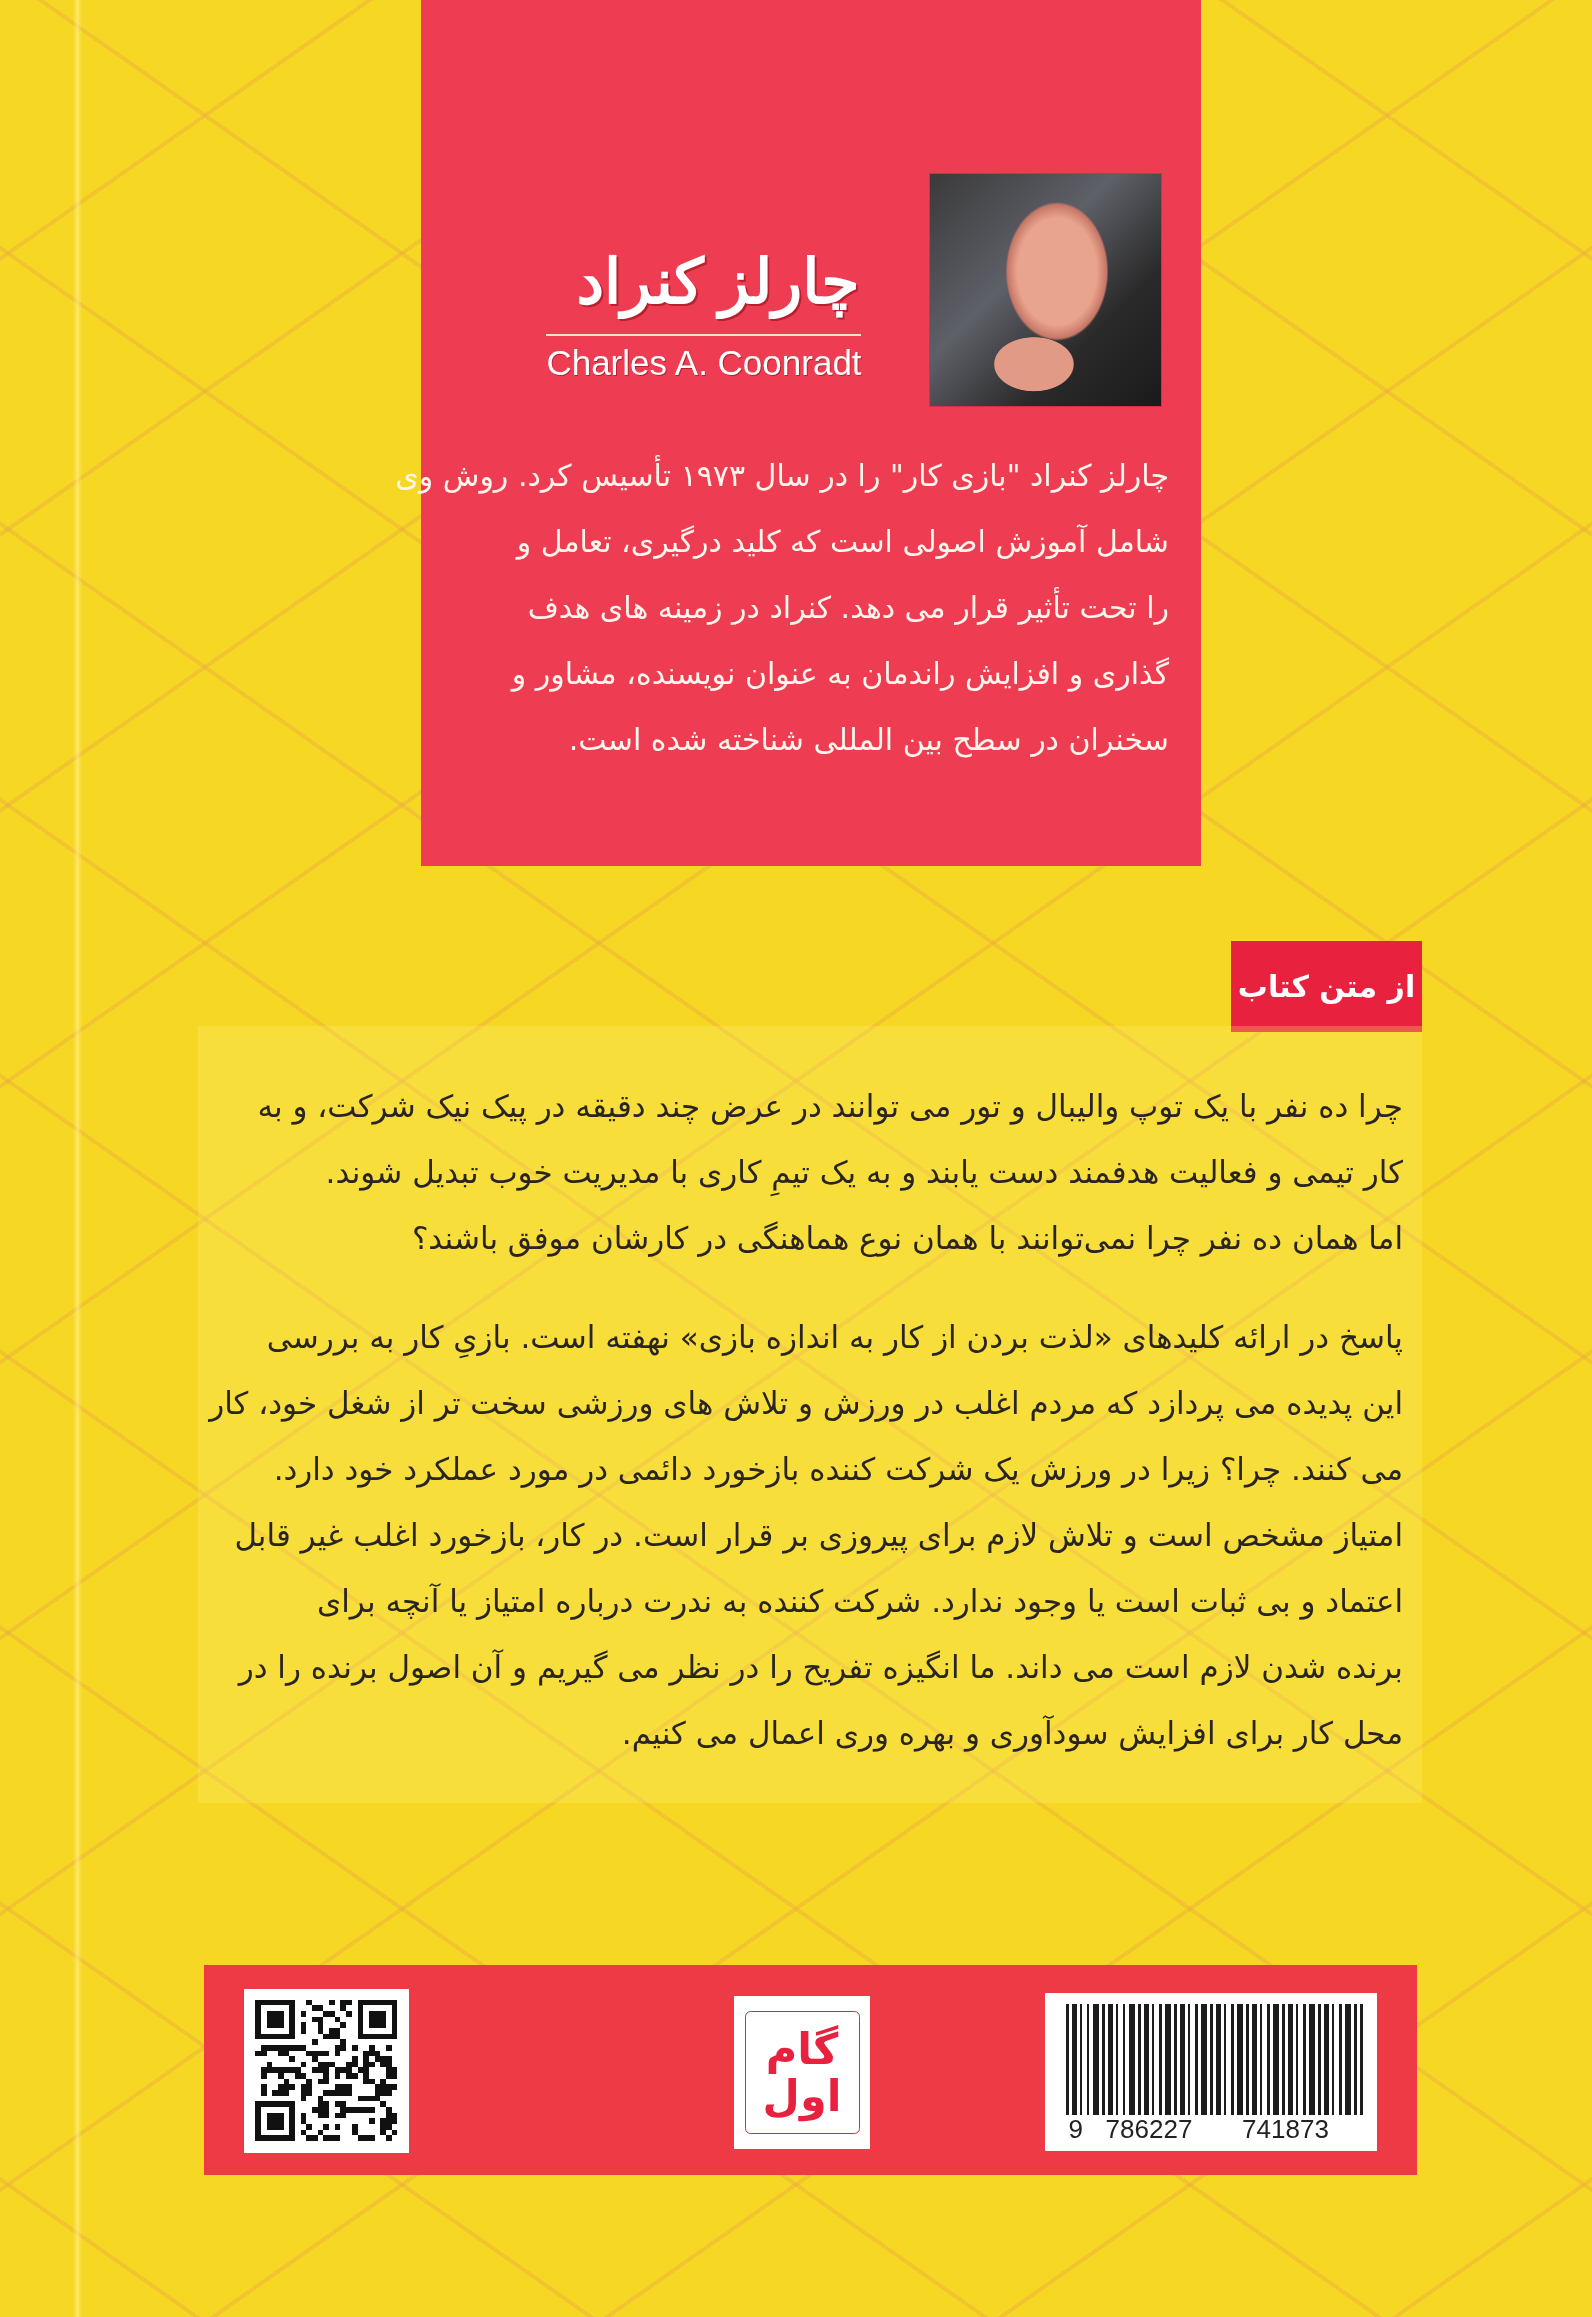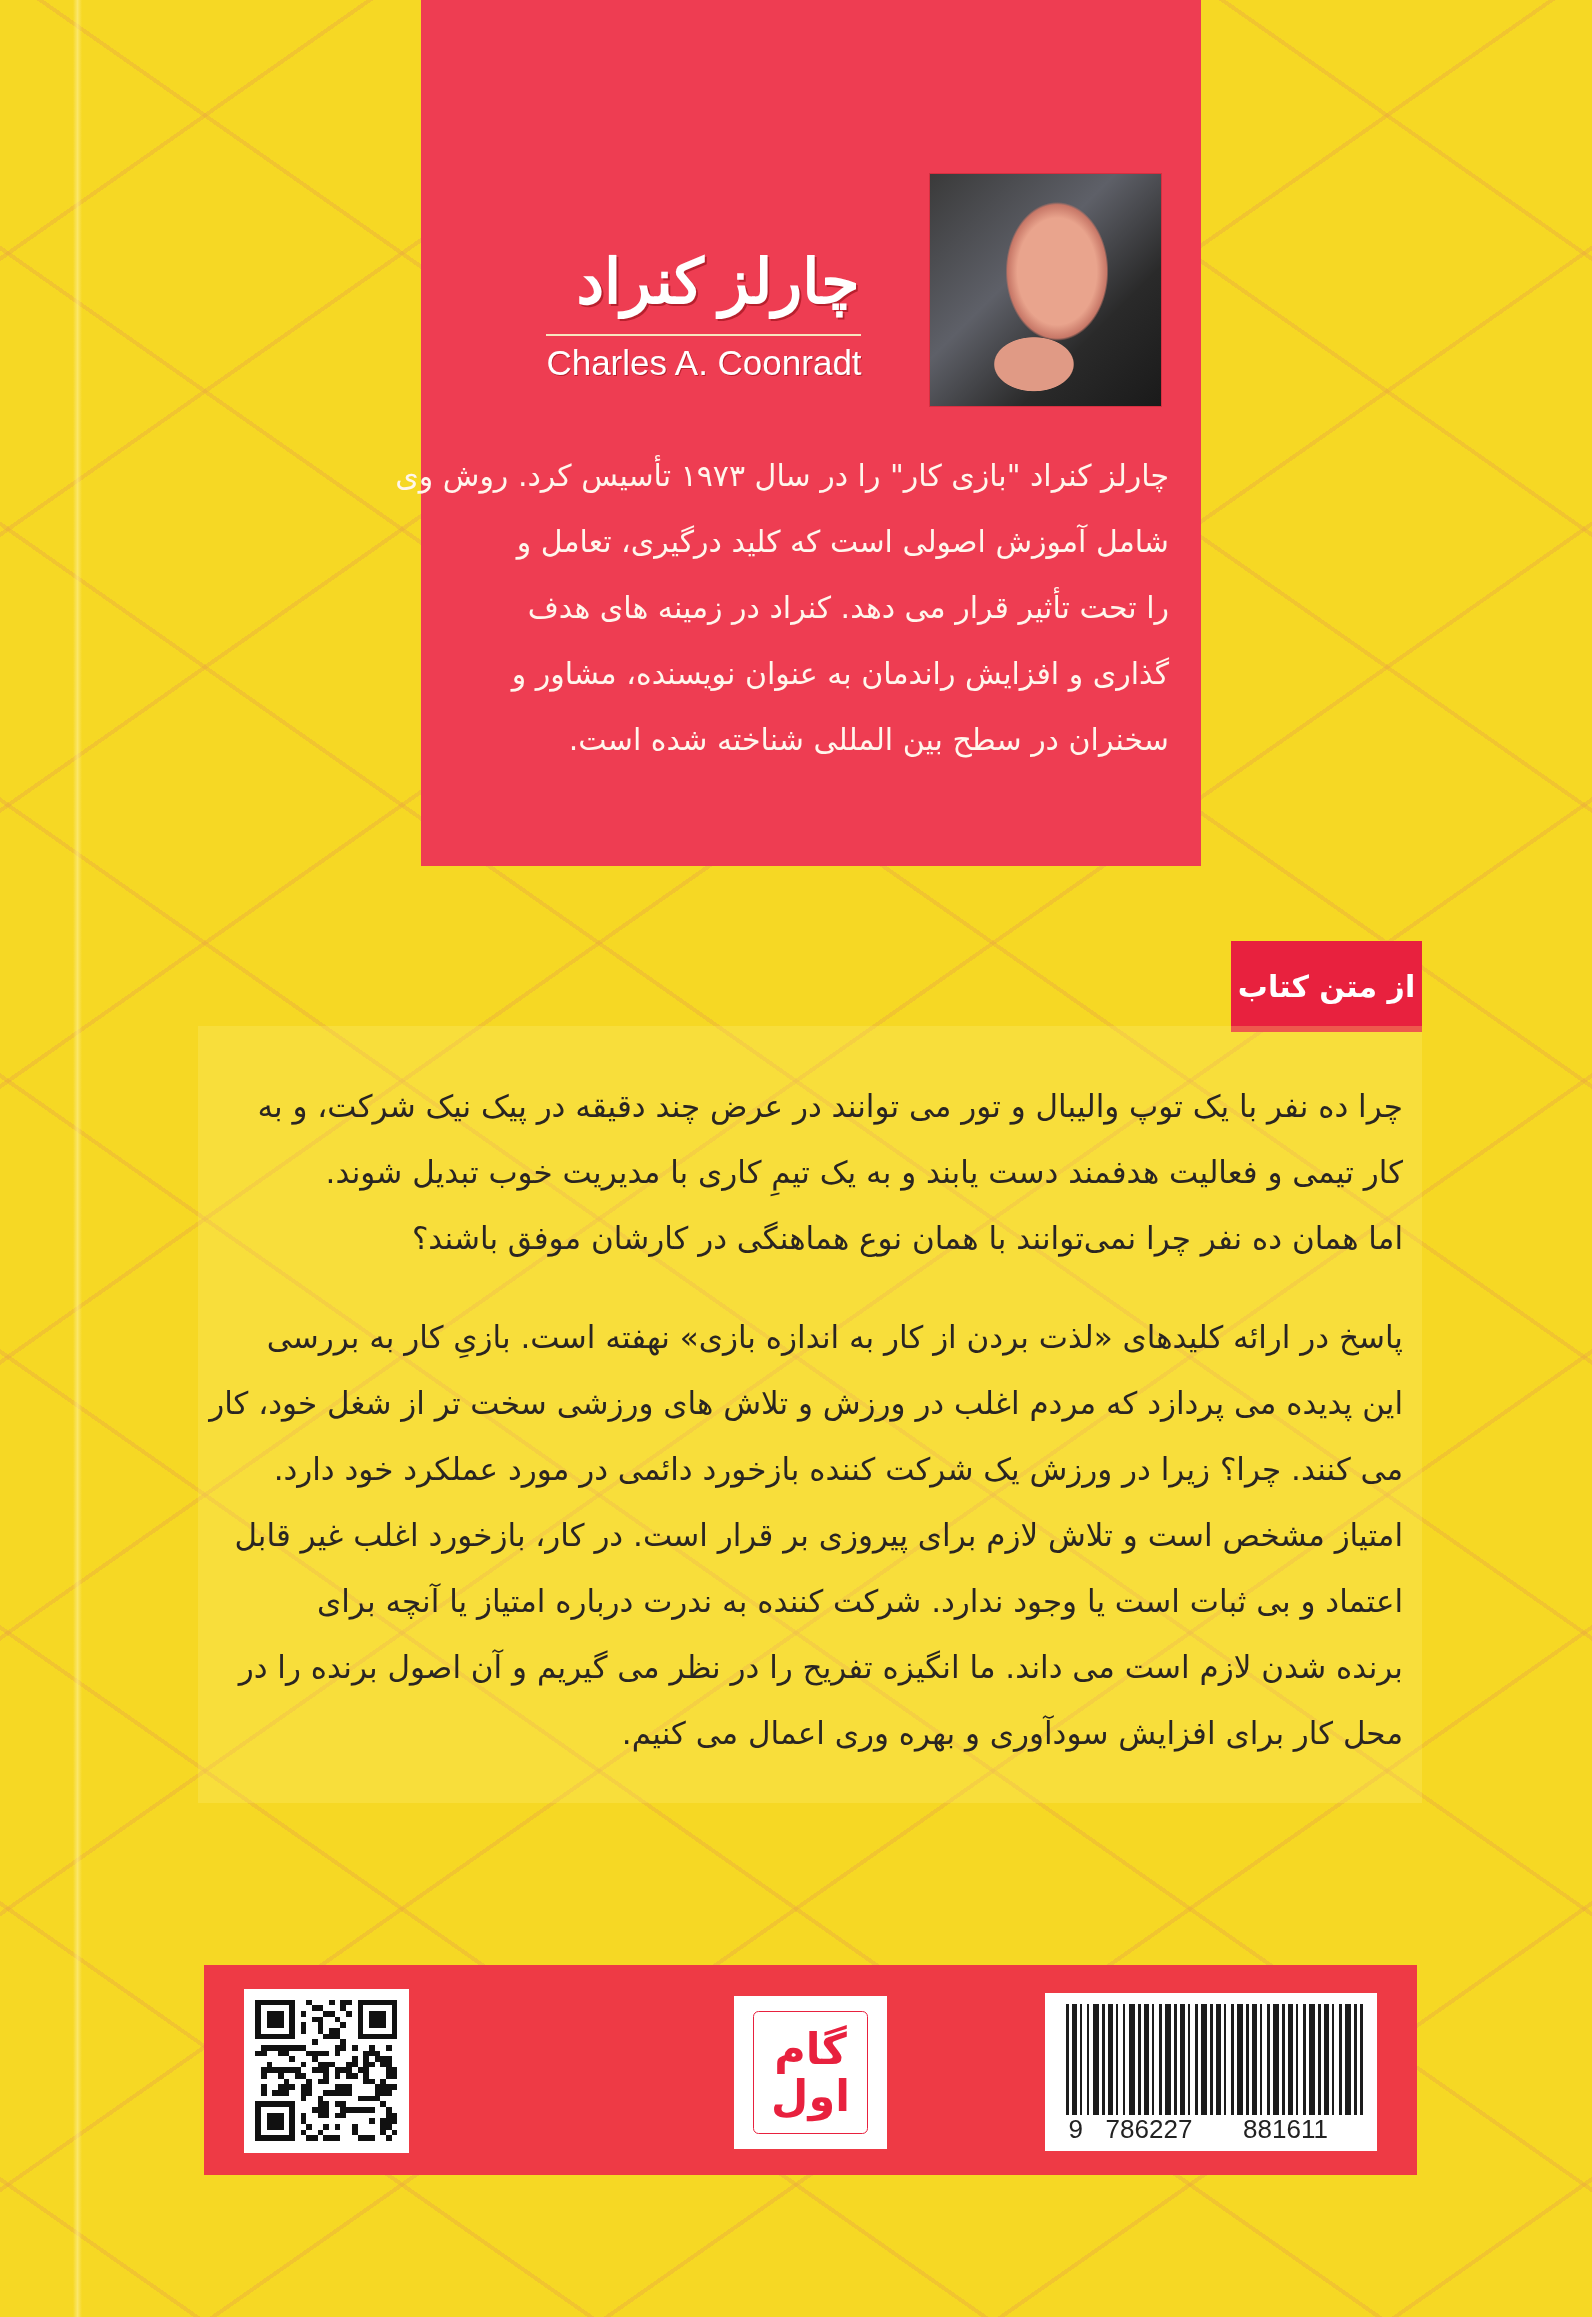--- a/index.html
+++ b/index.html
@@ -74,21 +74,21 @@
     background:#EE3A45;
   }
   .qr-box {
     position:absolute; left:40px; top:23.5px; width:165px; height:164px;
     background:#fff; box-sizing:border-box; padding:11.3px;
   }
   .qr-grid { width:142px; height:141px; display:grid; grid-template-columns:repeat(25,1fr); grid-template-rows:repeat(25,1fr); }
   .qr-grid span { background:#111; }
   .qr-grid span.w { background:transparent; }
   .logo-box {
-    position:absolute; left:530px; top:31px; width:153px; height:153px;
+    position:absolute; left:530px; top:31px; width:136px; height:153px;
     background:#fff; box-sizing:border-box;
     display:flex; align-items:center; justify-content:center;
   }
   .logo-inner {
     width:113px; height:121px; border:1.9px solid #E8213E; border-radius:5.6px;
     display:flex; flex-direction:column; align-items:center; justify-content:center;
     color:#E8213E; font-weight:bold; font-size:43px; line-height:47px; direction:rtl;
   }
   .barcode-box {
     position:absolute; left:841px; top:28px; width:332px; height:158px;
@@ -781,17 +781,17 @@
     <div class="logo-inner">
       <span>گام</span>
       <span>اول</span>
     </div>
   </div>
   <div class="barcode-box">
     <div class="barcode-bars"></div>
     <div class="barcode-digits">
       <span class="d0">9</span>
       <span class="d1">786227</span>
-      <span class="d2">881611</span>
+      <span class="d2">741873</span>
     </div>
   </div>
 </footer>
 
 
 </body></html>

